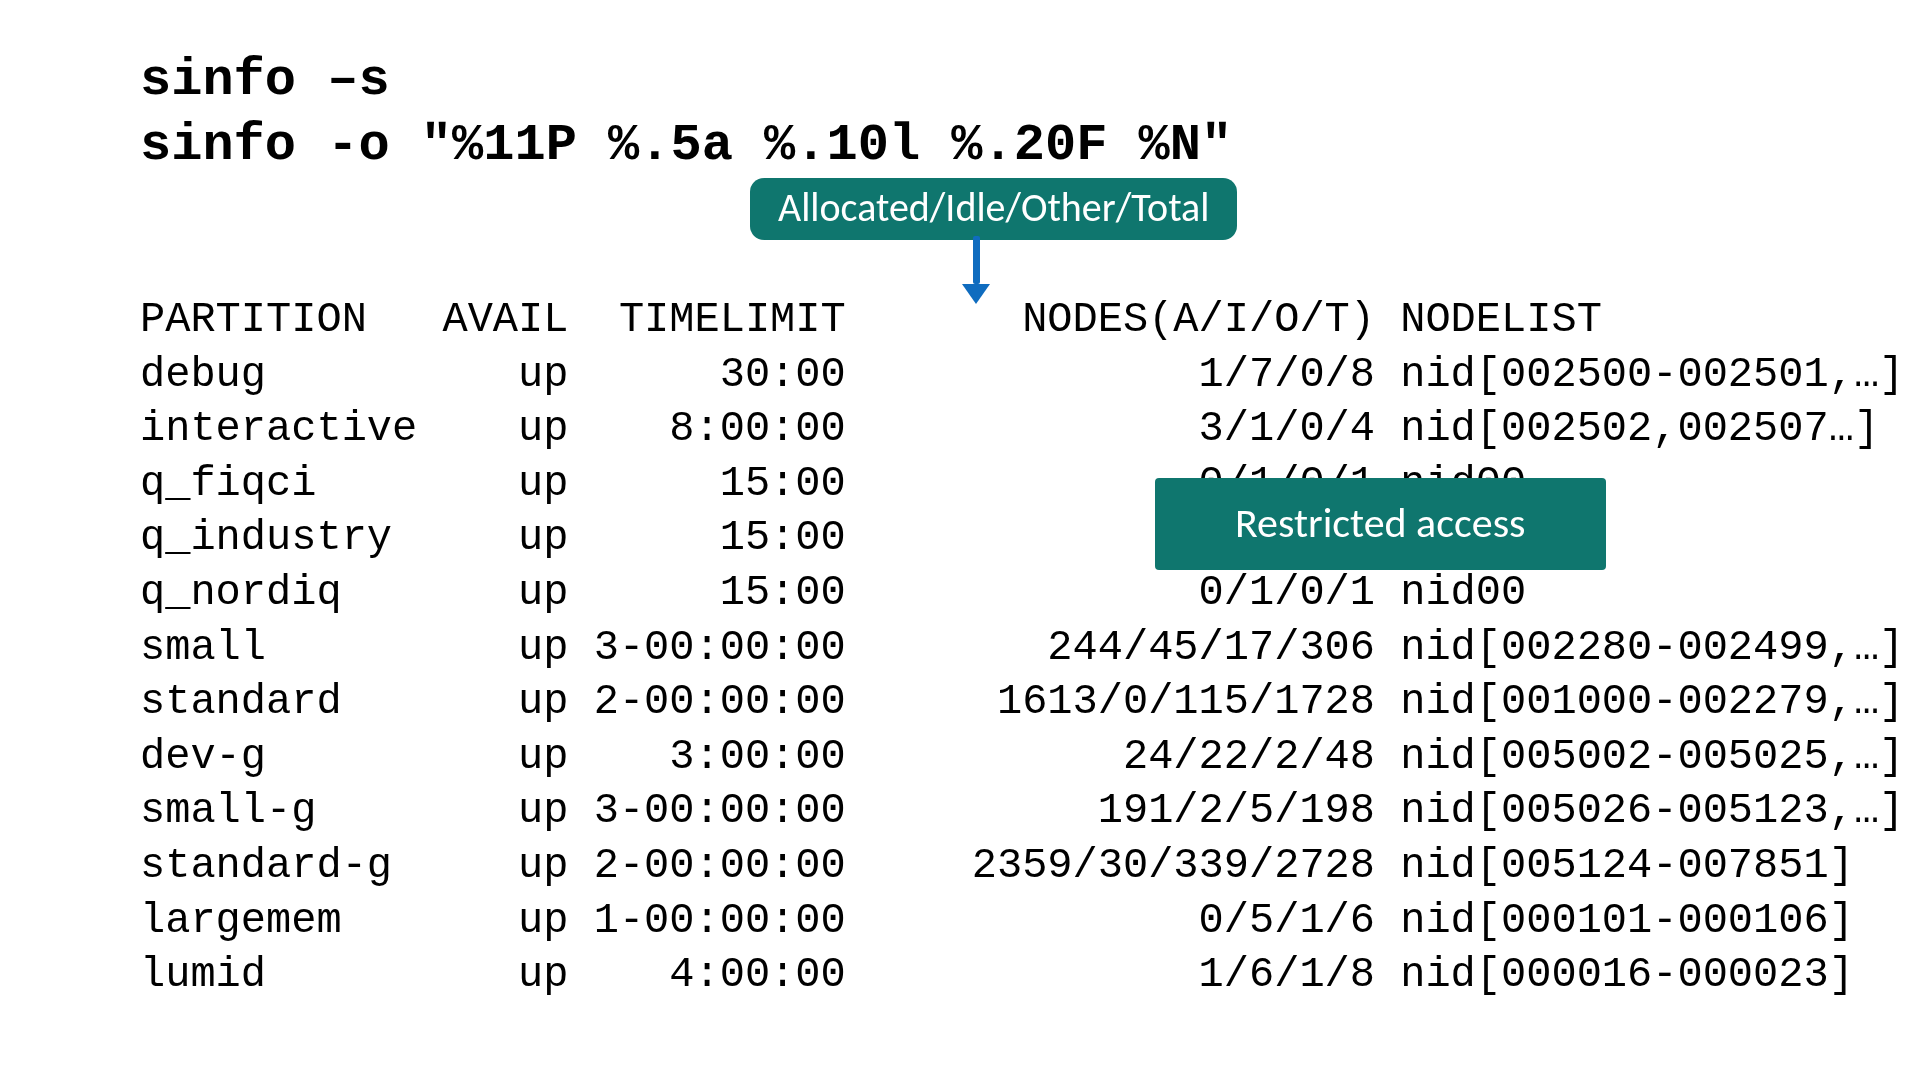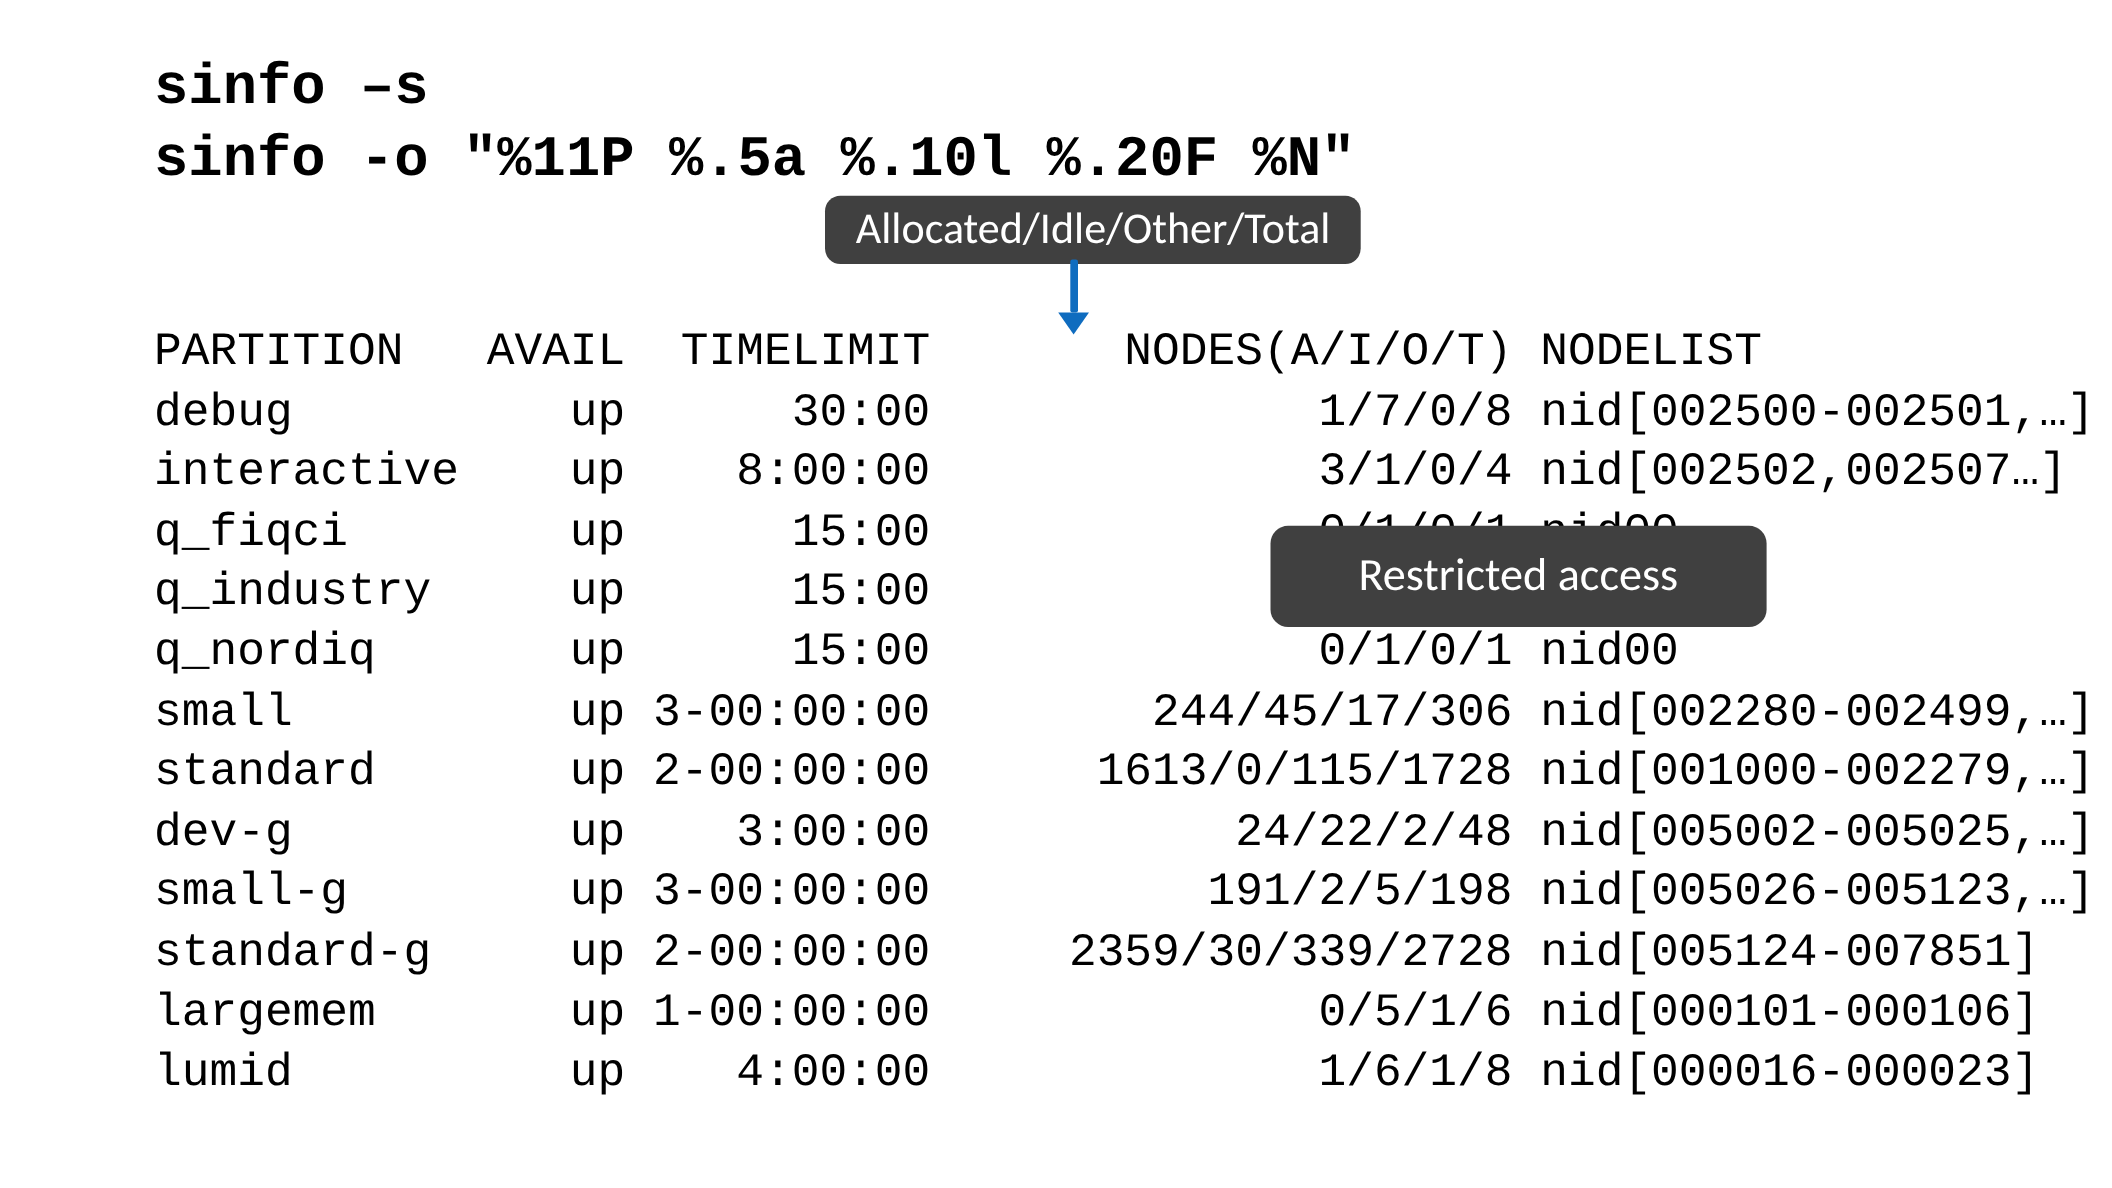--- a/index.html
+++ b/index.html
@@ -30,39 +30,39 @@
     font-size: 42px;
     line-height: 1.30;
     color: #000;
     white-space: pre;
     font-weight: 400;
     font-family: Liberation Mono, monospace;
   }
   .row { display: block; }
   .callout {
     position: absolute;
-    background: #404040;
+    background: #0f766e;
     color: #fff;
     font-family: Calibri, "Segoe UI", Arial, sans-serif;
     font-size: 40px;
     line-height: 1.1;
     padding: 8px 28px 10px 28px;
     border-radius: 14px;
     white-space: nowrap;
   }
   #callout-aiot {
     top: 178px;
     left: 750px;
   }
   #callout-restricted {
     top: 478px;
     left: 1155px;
     padding: 22px 80px 24px 80px;
     font-size: 42px;
-    border-radius: 16px;
+    border-radius: 4px;
   }
   .arrow-wrap {
     position: absolute;
     left: 970px;
     top: 236px;
     width: 12px;
     height: 70px;
     display: flex;
     flex-direction: column;
     align-items: center;

